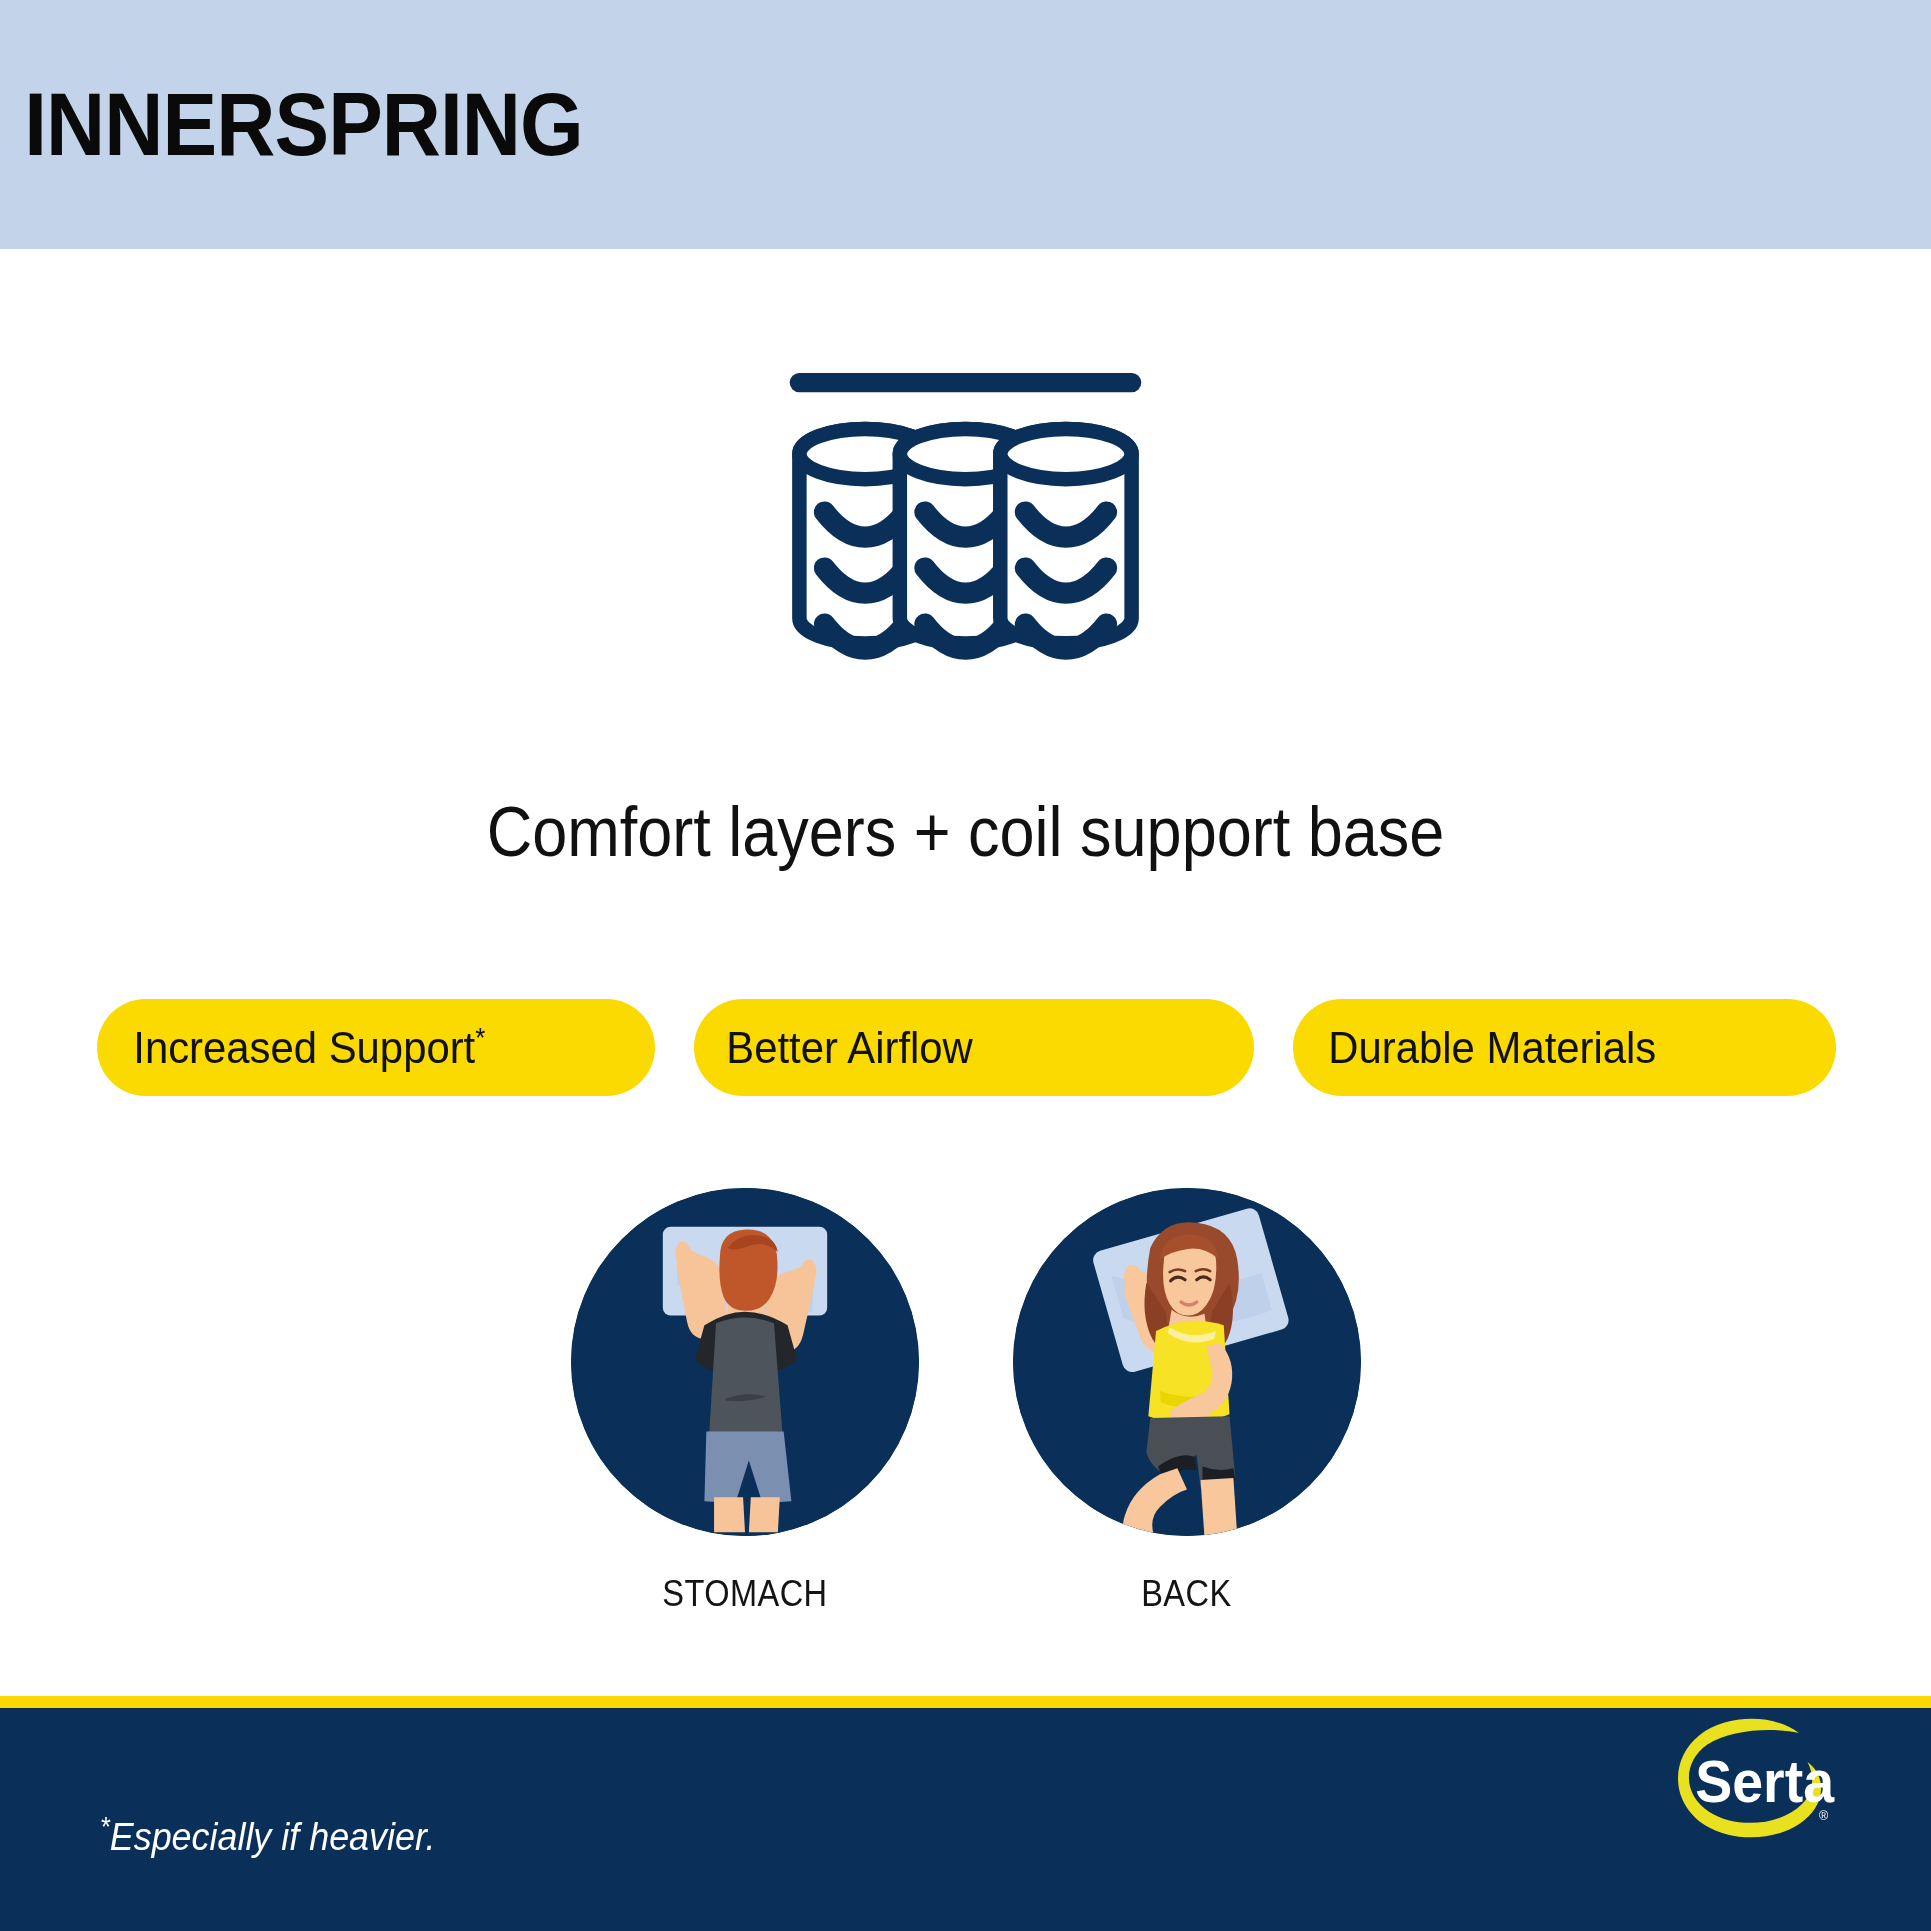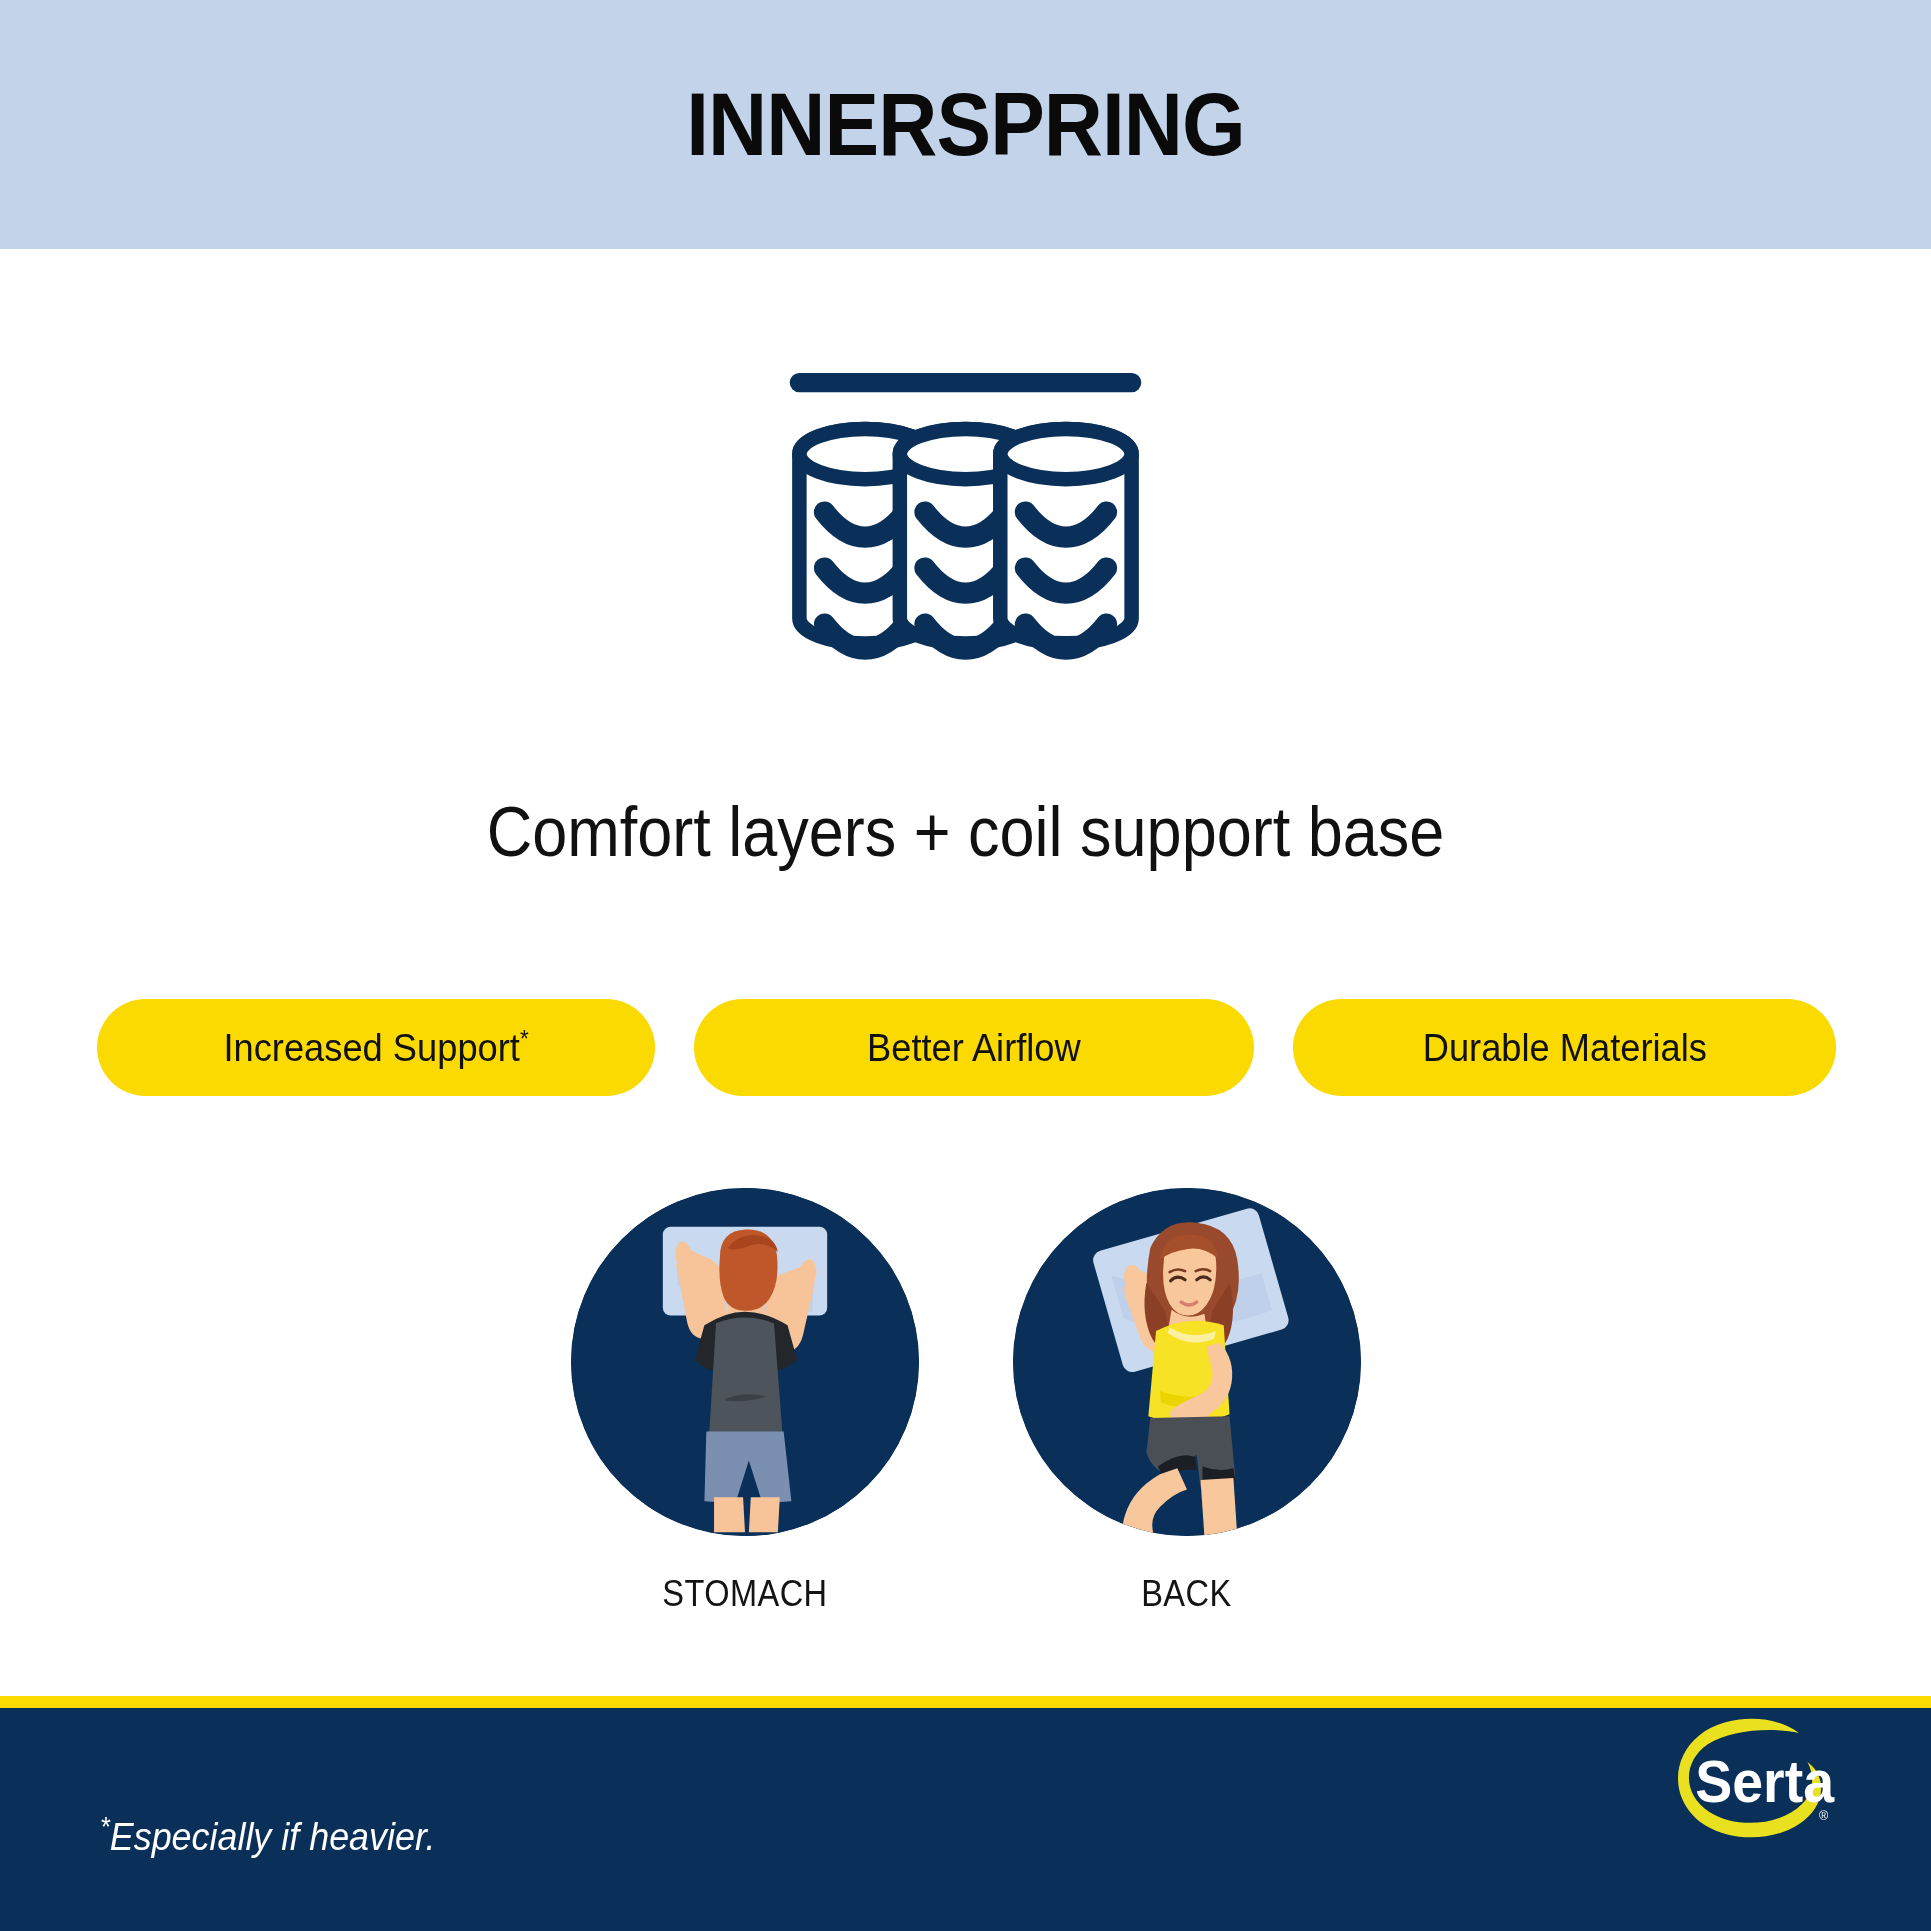--- a/index.html
+++ b/index.html
@@ -24,21 +24,20 @@
   
   .header-band {
     position: absolute;
     left: 0;
     top: 0;
     width: 1931px;
     height: 249px;
     background: #c3d3e9;
     display: flex;
     align-items: center;
-    justify-content: center;
   }
   .header-title {
     font-family: "Liberation Sans", sans-serif;
     font-weight: 700;
     font-size: 89px;
     letter-spacing: -1px;
     color: #0a0a0a;
     transform: scaleX(0.92);
     line-height: 1;
   }
@@ -80,25 +79,25 @@
     height: 97px;
     display: flex;
     align-items: stretch;
     gap: 39px;
   }
   .pill {
     background: #fada00;
     border-radius: 58px;
     display: flex;
     align-items: center;
-    justify-content: center;
+    justify-content: flex-start;
     color: #111111;
     font-family: "Liberation Sans", sans-serif;
     font-weight: 400;
-    font-size: 39px;
+    font-size: 45px;
     letter-spacing: 0px;
     white-space: nowrap;
     box-sizing: border-box;
     padding: 0 23px;
   }
   .pill-label { transform: scaleX(0.93); display: inline-block; }
   .pill-1 { flex: 0 0 558px; }
   .pill-2 { flex: 0 0 543px; }
   .pill-3 { flex: 0 0 560px; }
   .pill sup {

